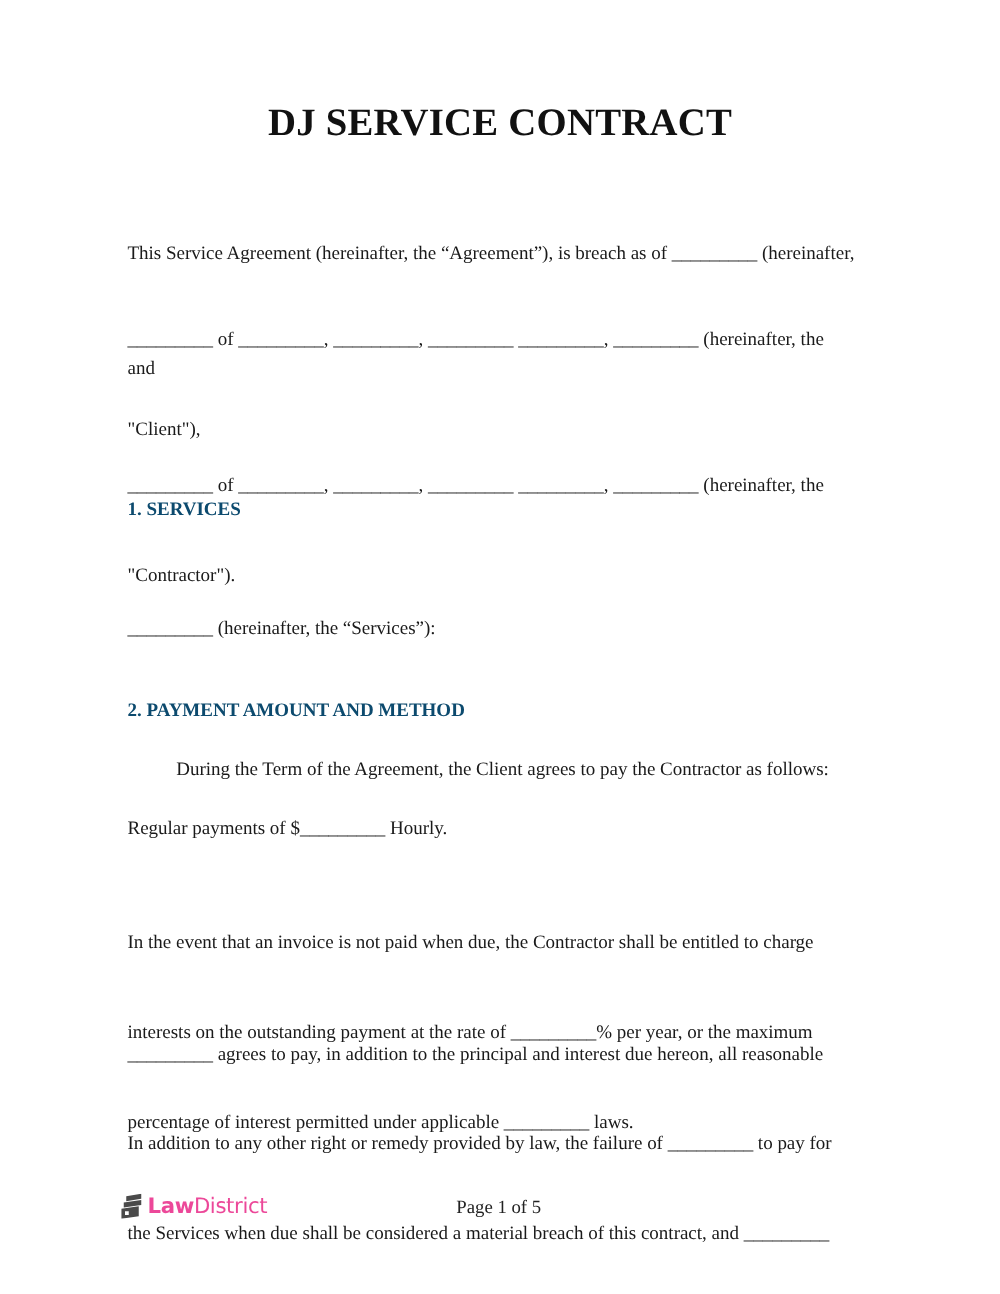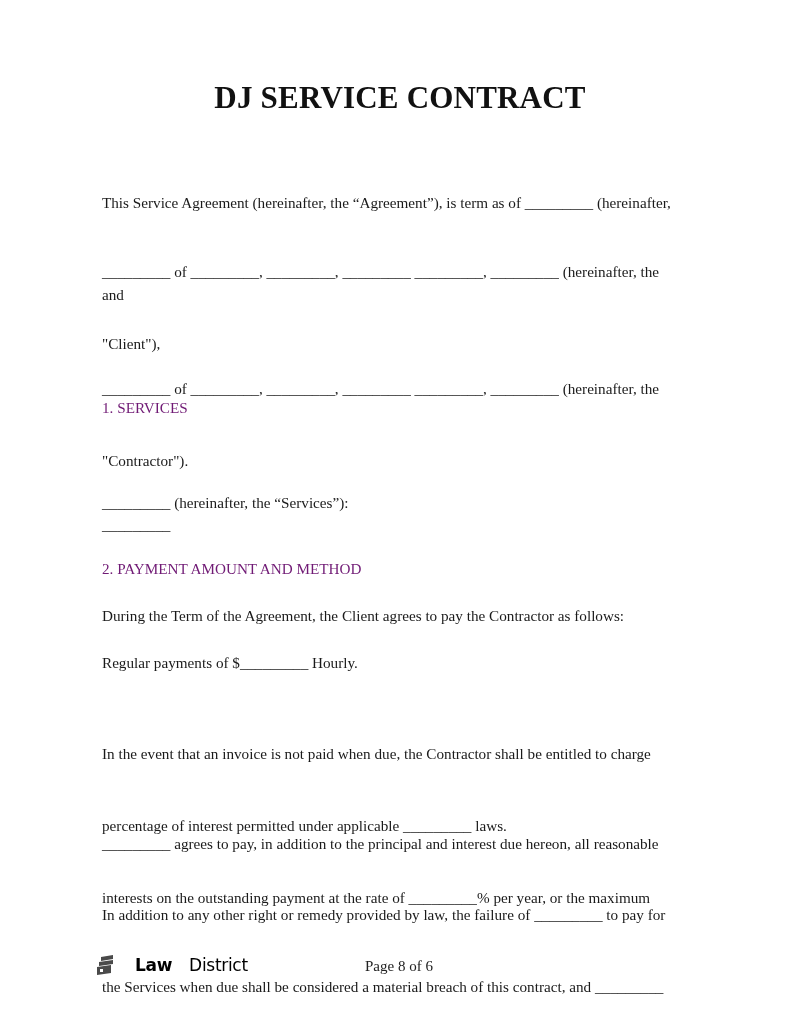--- a/index.html
+++ b/index.html
@@ -10,75 +10,74 @@
       font-family: "Liberation Serif", serif; font-weight: bold; font-size: 31px; letter-spacing: 0.2px;
       color: #111;
     }
     .p {
       position: absolute; left: 102px; width: 600px;
       font-family: "Liberation Serif", serif; font-size: 15.2px; line-height: 24px; color: #1a1a1a;
       white-space: pre-wrap;
     }
     .h {
       position: absolute; left: 102px;
-      font-family: "Liberation Serif", serif; font-weight: normal; font-size: 15.2px; line-height: 24px; color: #701a75;
+      font-family: "Liberation Serif", serif; font-weight: bold; font-size: 15.2px; line-height: 24px; color: #0c4a6e;
     }
     .footer-logo {
-      position: absolute; left: 97px; top: 955px; display: flex; align-items: center; gap: 20px;
-      font-family: "DejaVu Sans", sans-serif; color: #000000;
+      position: absolute; left: 97px; top: 955px; display: flex; align-items: center; gap: 3px;
+      font-family: "DejaVu Sans", sans-serif; color: #ec4899;
     }
     .footer-logo .law { font-weight: bold; font-size: 17px; letter-spacing: -0.3px; }
     .footer-logo .district { font-size: 17px; letter-spacing: -0.3px; }
     .footer-logo svg { display: block; }
     .page-num {
       position: absolute; left: 365px; top: 958px;
       font-family: "Liberation Serif", serif; font-size: 15px; color: #222;
     }
   </style>
 </head>
 <body>
 
 <div class="page">
 
   <div class="title">DJ SERVICE CONTRACT</div>
 
   <div class="p" style="top:143px;">
-    <div>This Service Agreement (hereinafter, the “Agreement”), is term as of _________ (hereinafter,</div>
+    <div>This Service Agreement (hereinafter, the “Agreement”), is breach as of _________ (hereinafter,</div>
   </div>
 
   <div class="p" style="top:212px;">
     <div>_________ of _________, _________, _________ _________, _________ (hereinafter, the</div>
     <div>"Client"),</div>
   </div>
 
   <div class="p" style="top:283px;">and</div>
 
   <div class="p" style="top:329px;">
     <div>_________ of _________, _________, _________ _________, _________ (hereinafter, the</div>
     <div>"Contractor").</div>
   </div>
 
   <div class="h" style="top:396px;">1. SERVICES</div>
 
   <div class="p" style="top:443px;">
     <div>_________ (hereinafter, the “Services”):</div>
   </div>
 
-  <div class="p" style="top:513px;">_________</div>
 
   <div class="h" style="top:557px;text-align:center;">2. PAYMENT AMOUNT AND METHOD</div>
 
-  <div class="p" style="top:604px;">During the Term of the Agreement, the Client agrees to pay the Contractor as follows:</div>
+  <div class="p" style="top:604px;margin-left:39px;">During the Term of the Agreement, the Client agrees to pay the Contractor as follows:</div>
 
   <div class="p" style="top:651px;">Regular payments of $_________ Hourly.</div>
 
   <div class="p" style="top:694px;">
     <div>In the event that an invoice is not paid when due, the Contractor shall be entitled to charge</div>
+    <div>interests on the outstanding payment at the rate of _________% per year, or the maximum</div>
     <div>percentage of interest permitted under applicable _________ laws.</div>
-    <div>interests on the outstanding payment at the rate of _________% per year, or the maximum</div>
   </div>
 
   <div class="p" style="top:784px;">
     <div>_________ agrees to pay, in addition to the principal and interest due hereon, all reasonable</div>
   </div>
 
   <div class="p" style="top:855px;">
     <div>In addition to any other right or remedy provided by law, the failure of _________ to pay for</div>
     <div>the Services when due shall be considered a material breach of this contract, and _________</div>
     
@@ -90,15 +89,15 @@
         <polygon points="4,2 16,0 16,4 4,6" fill="#4a4a4a"></polygon>
         <polygon points="2,7 16,5 16,9 2,11" fill="#4a4a4a"></polygon>
         <polygon points="0,12 14,10 14,18 0,20" fill="#4a4a4a"></polygon>
         <rect x="3" y="14" width="3" height="3" fill="#ffffff"></rect>
       </svg>
     </span>
     <span class="law">Law</span>
       <span class="district" style="margin-left:-3px;">District</span>
   </div>
 
-  <div class="page-num">Page 8 of 6</div>
+  <div class="page-num">Page 1 of 5</div>
 
 </div>
 
 </body></html>

